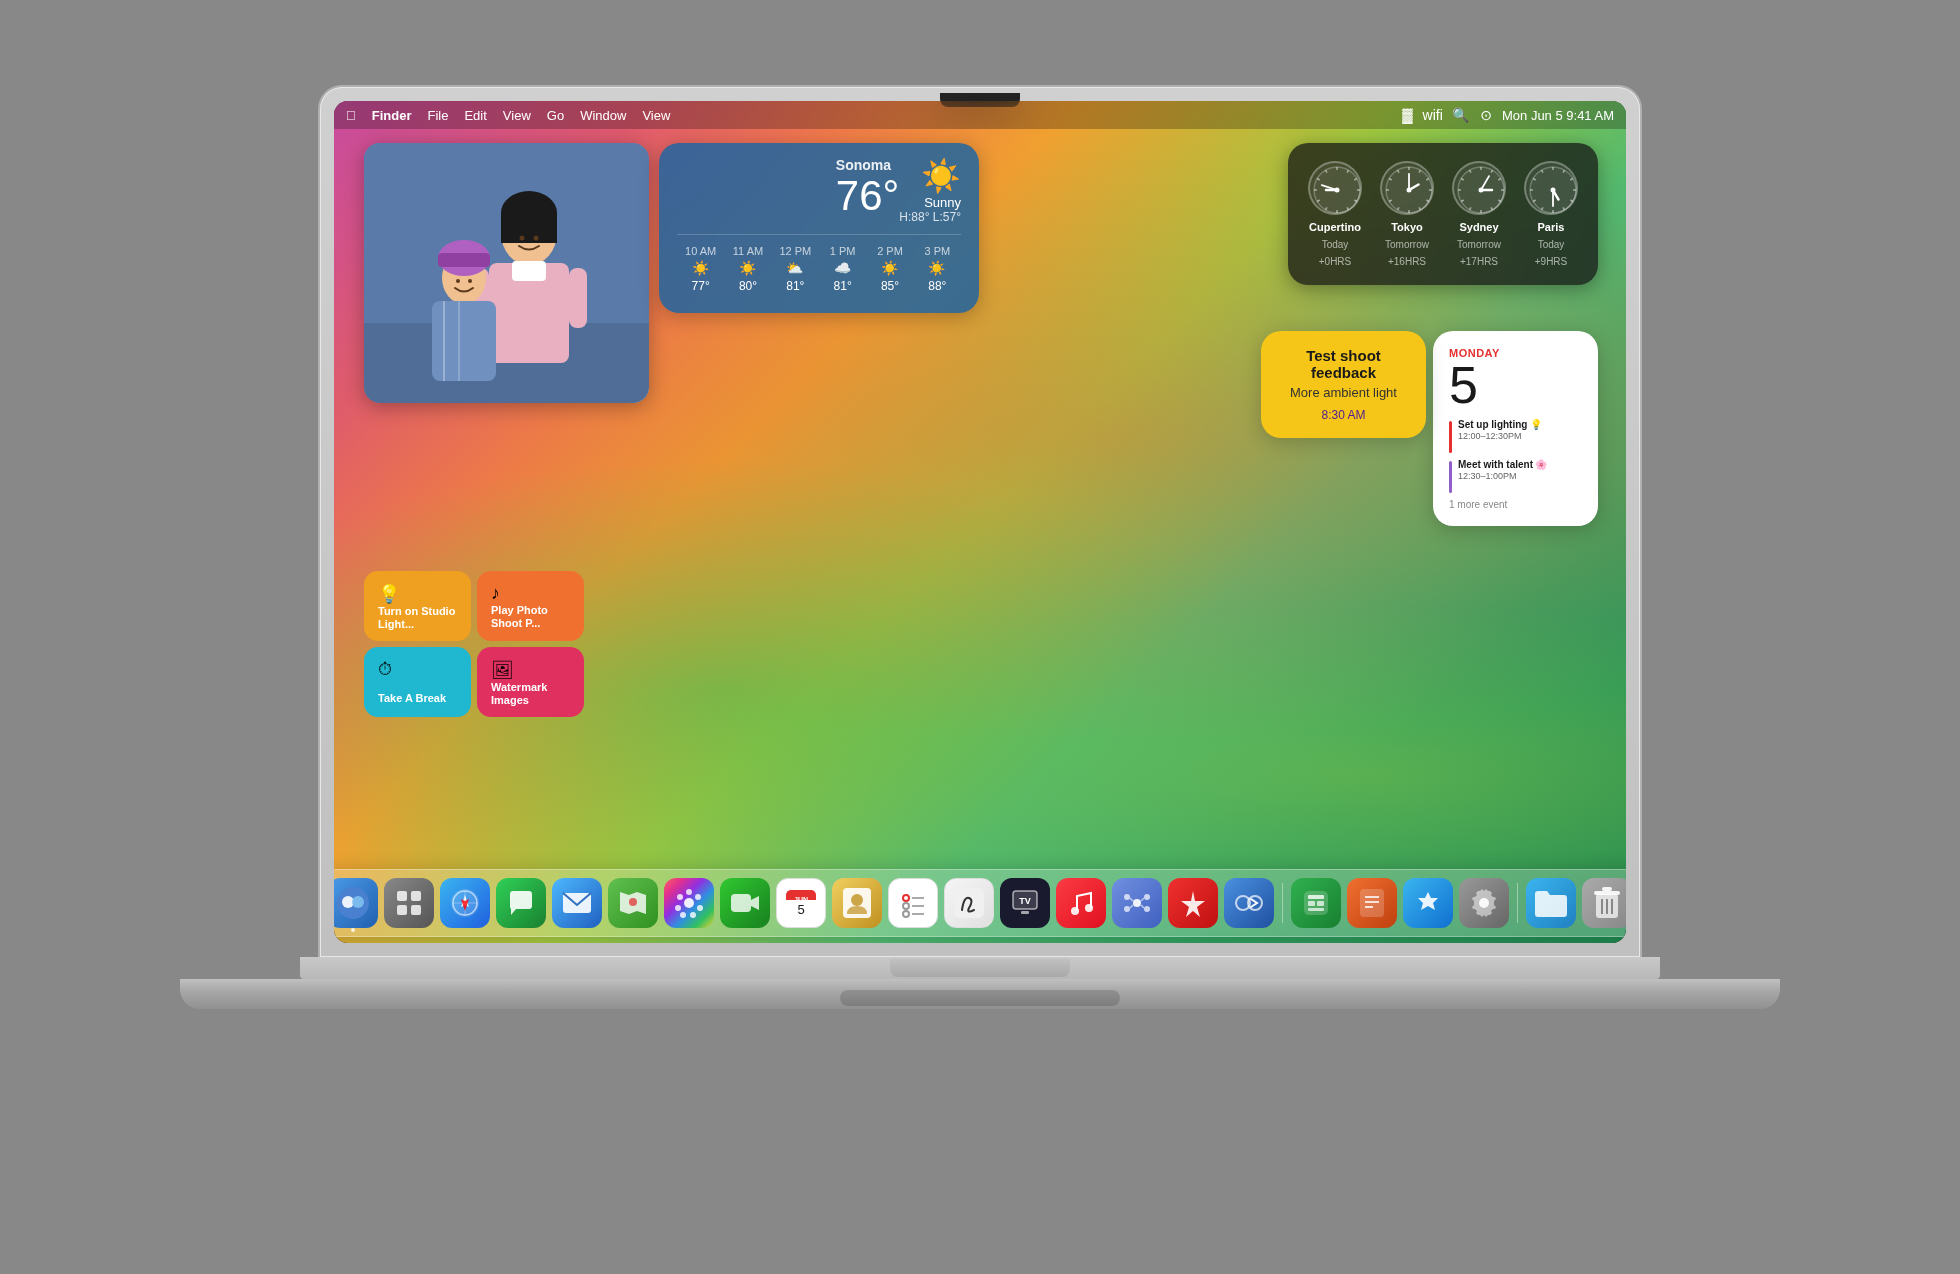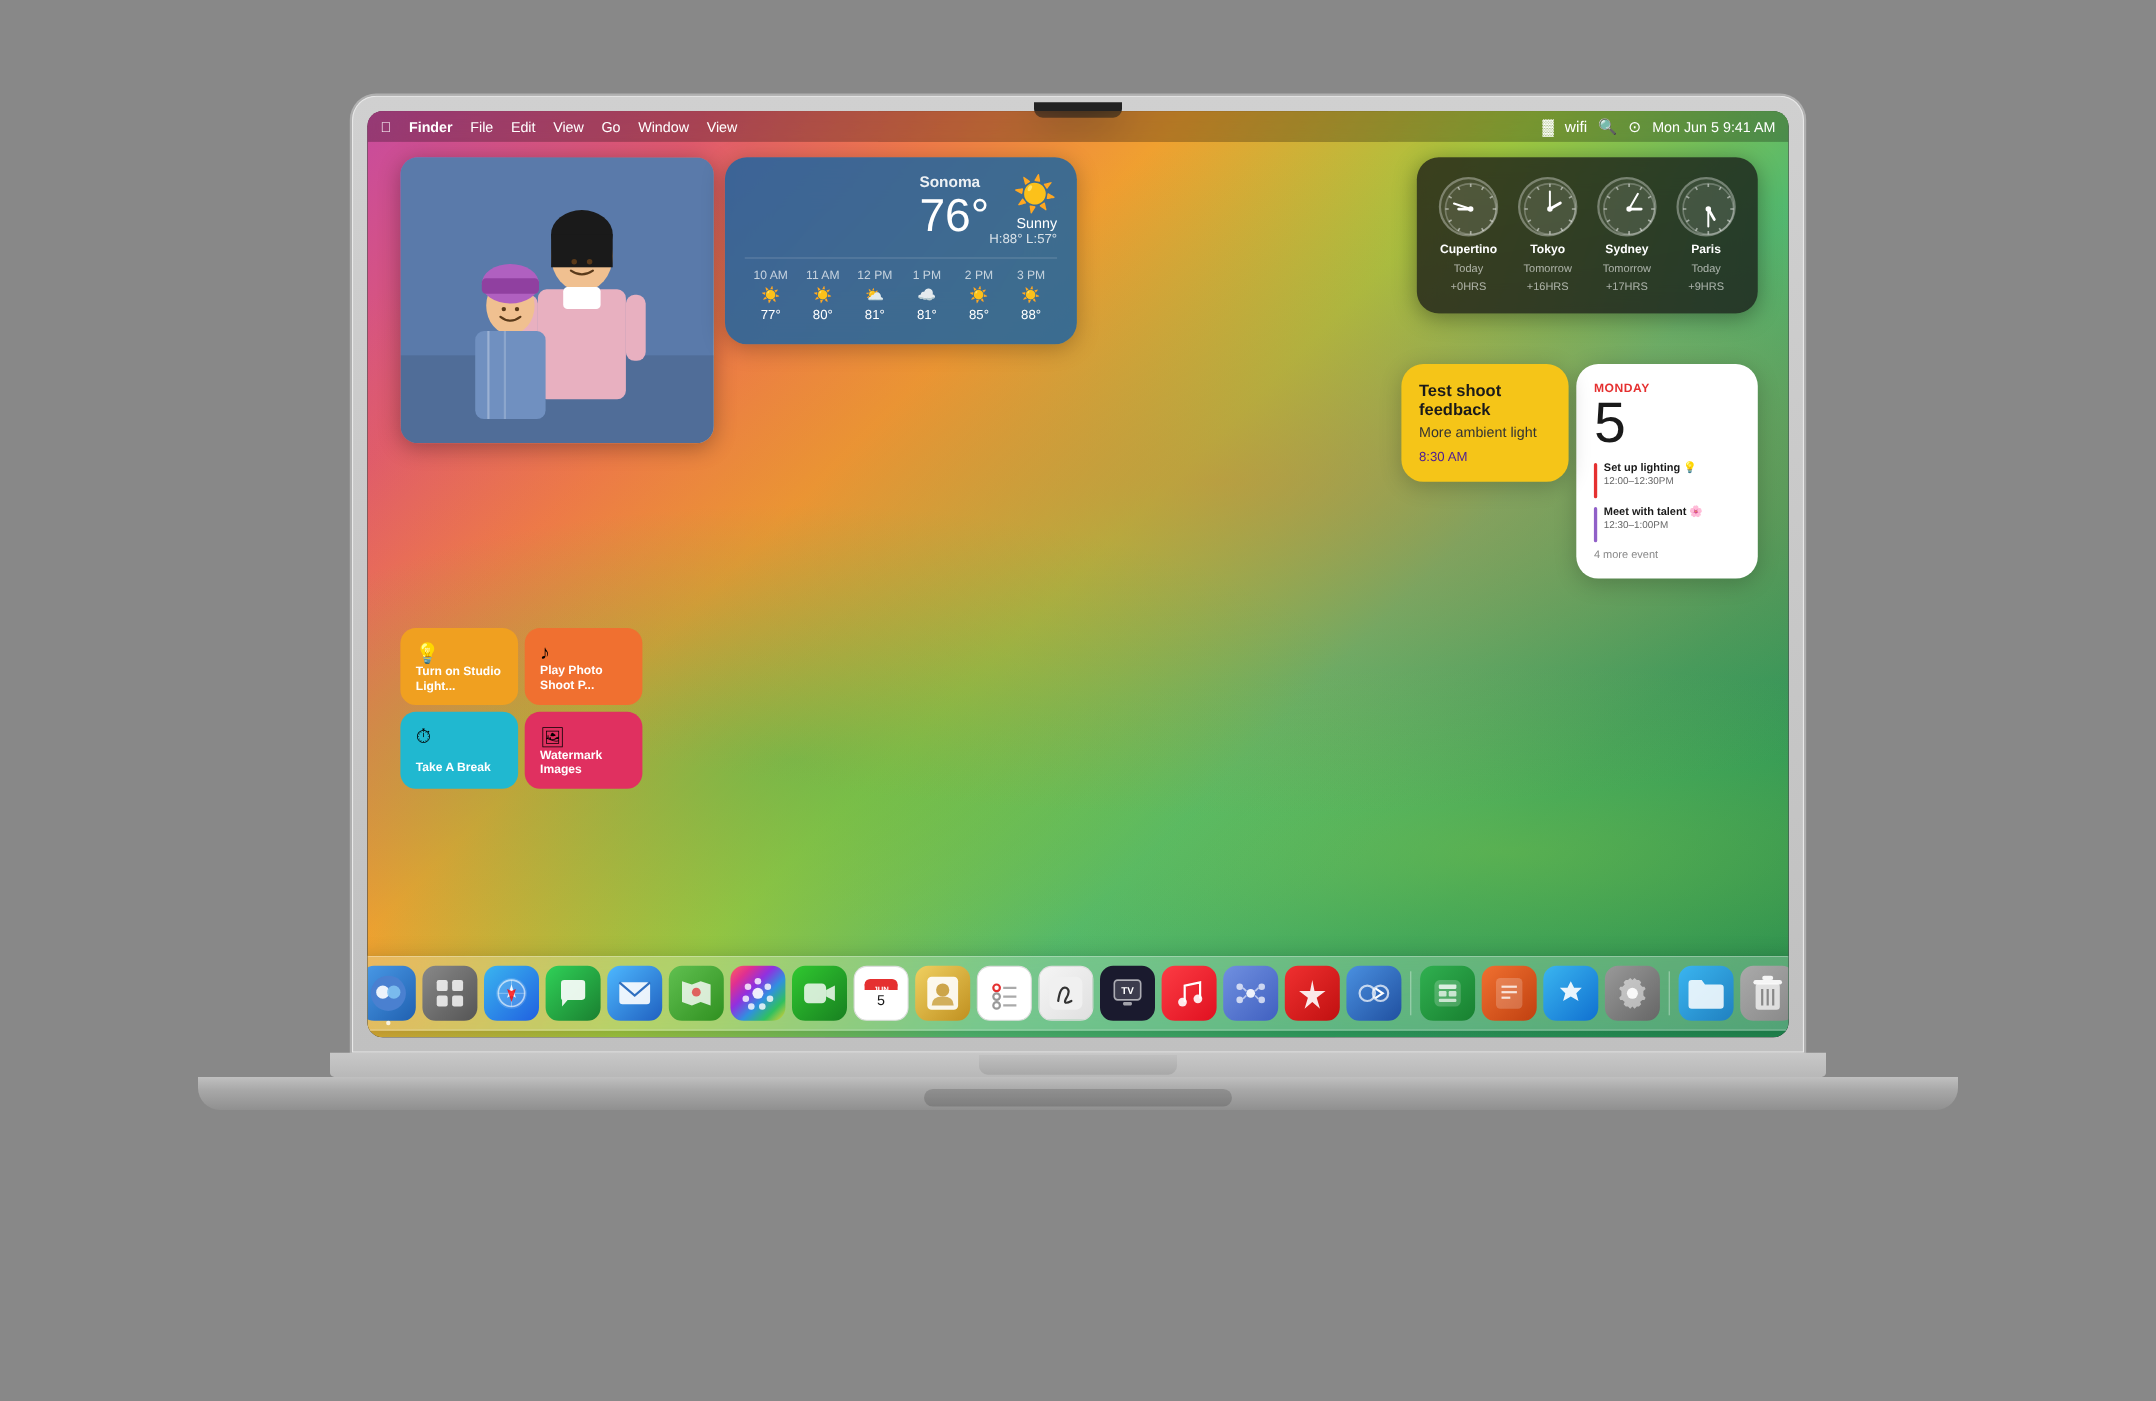--- a/index.html
+++ b/index.html
@@ -353,25 +353,26 @@
       font-size: 10px;
       color: #888;
       margin-top: 4px;
     }
 
     
     .notes-widget {
       position: absolute;
       top: 230px;
       right: 200px;
-      width: 152px;
+      width: 165px;
       background: #f5c518;
       border-radius: 20px;
       padding: 16px;
       box-shadow: 0 4px 20px rgba(0,0,0,0.2);
+      text-align: center;
     }
 
     .notes-title {
       font-size: 15px;
       font-weight: 700;
       color: #1a1a1a;
       margin-bottom: 4px;
     }
 
     .notes-subtitle {
@@ -783,21 +784,21 @@
               <div class="cal-event-time">12:00–12:30PM</div>
             </div>
           </div>
           <div class="cal-event">
             <div class="cal-event-bar cal-event-bar-purple"></div>
             <div>
               <div class="cal-event-title">Meet with talent 🌸</div>
               <div class="cal-event-time">12:30–1:00PM</div>
             </div>
           </div>
-          <div class="cal-more">4 more event</div>
+          <div class="cal-more">1 more event</div>
         </div>
 
         <div class="notes-widget">
           <div class="notes-title">Test shoot feedback</div>
           <div class="notes-subtitle">More ambient light</div>
           <div class="notes-time">8:30 AM</div>
         </div>
 
 
         <div class="shortcuts-widget">

